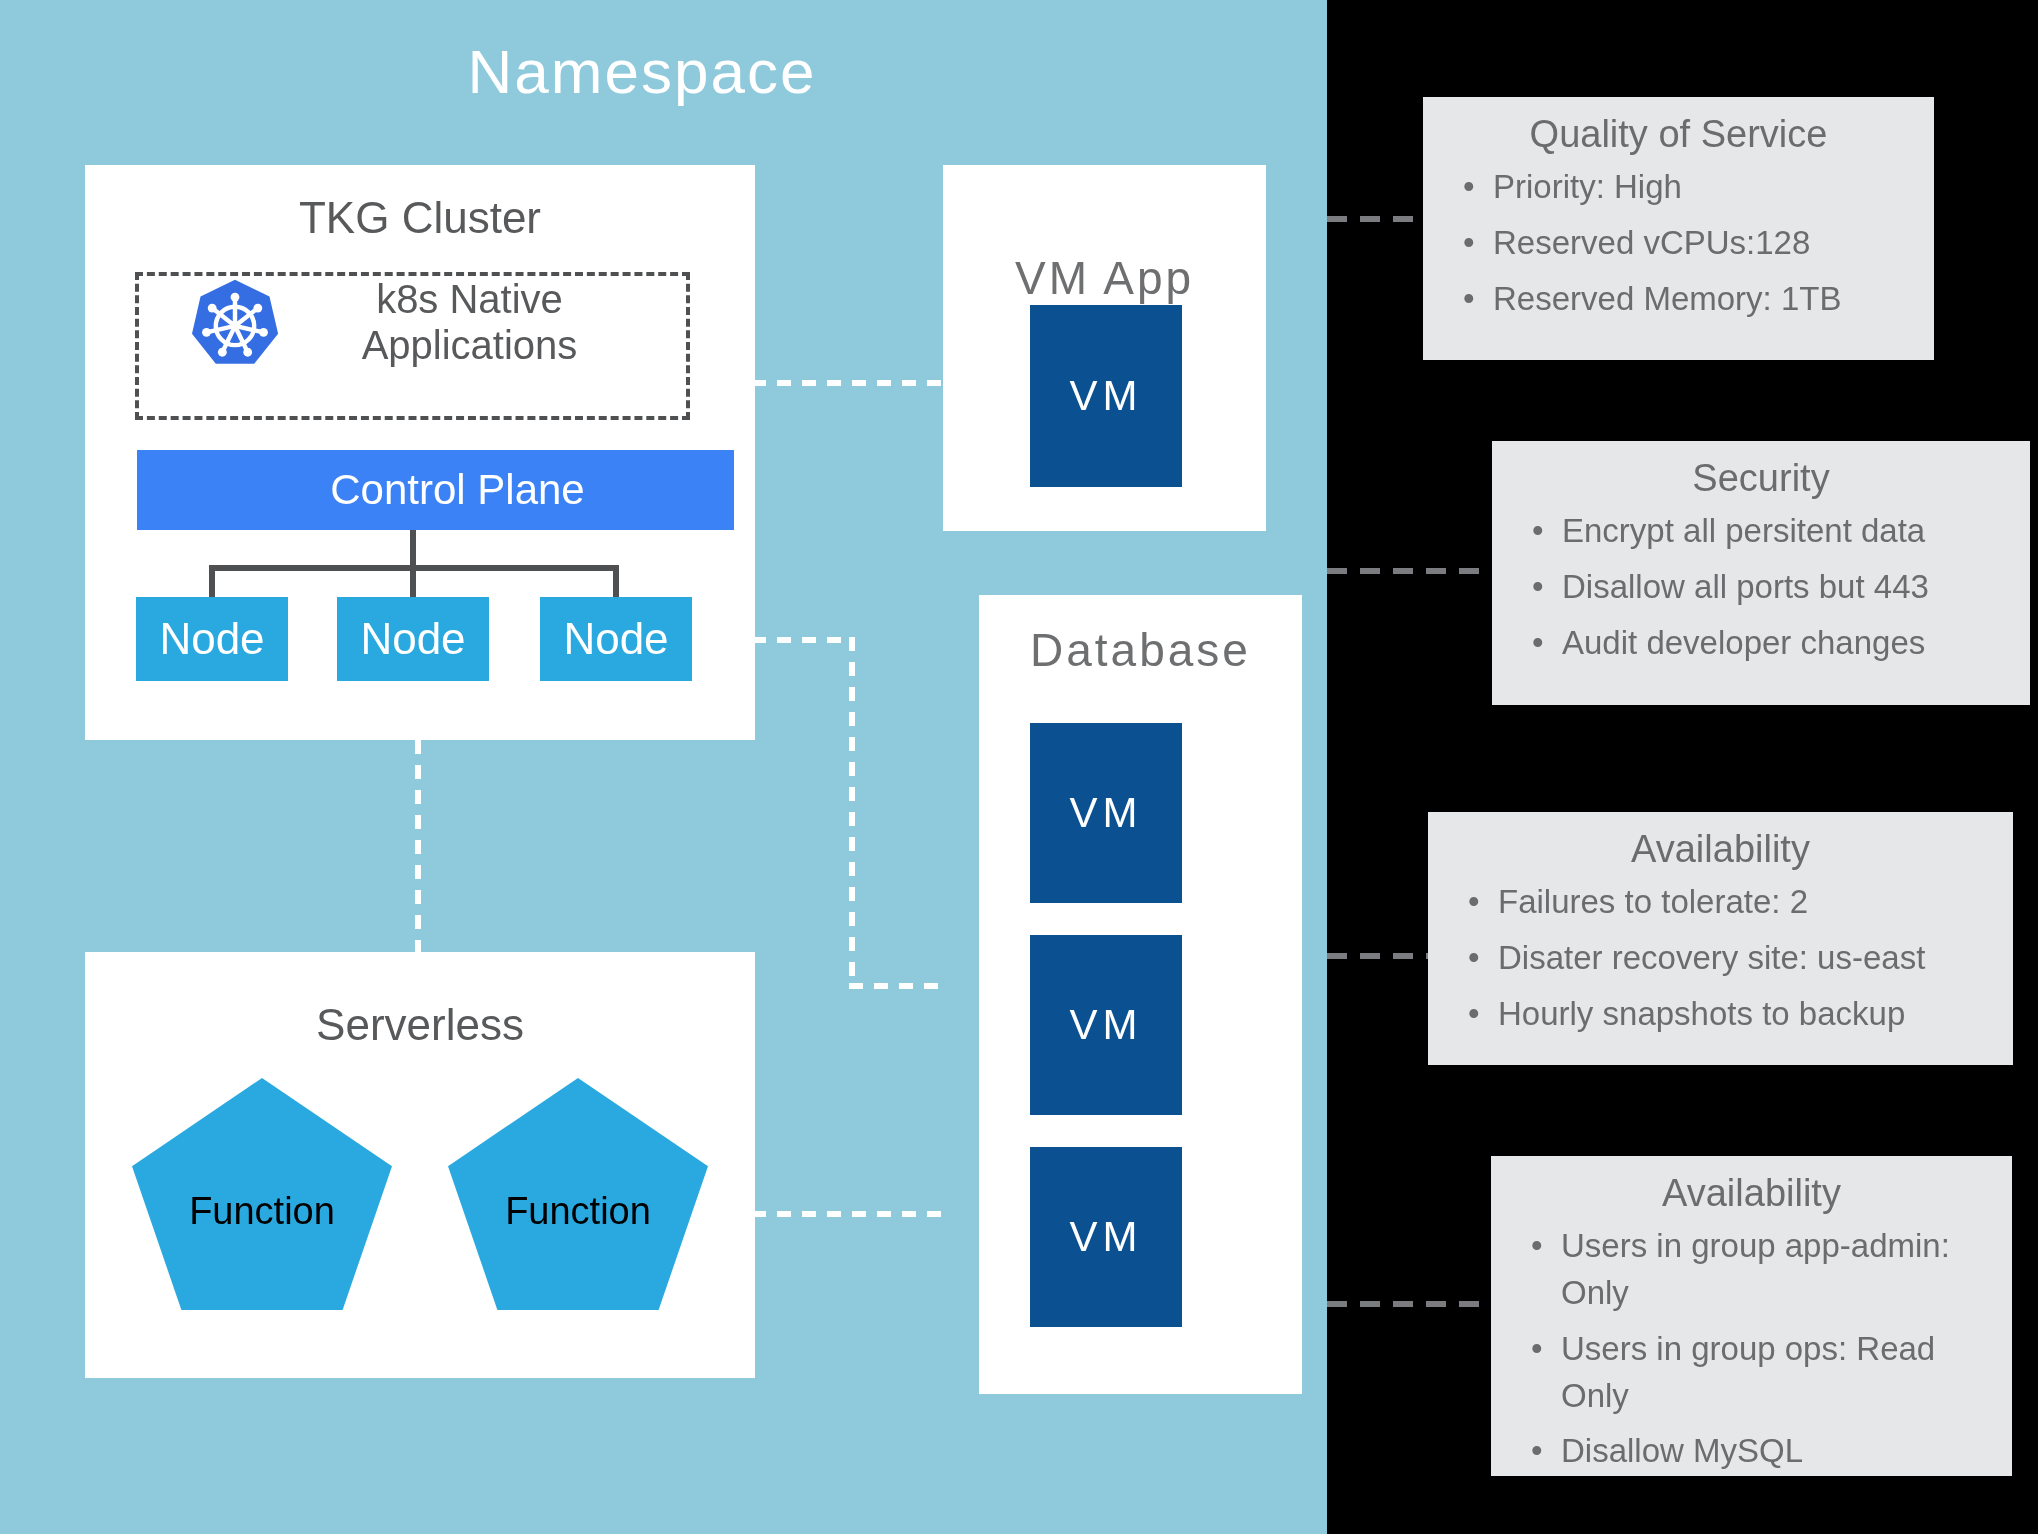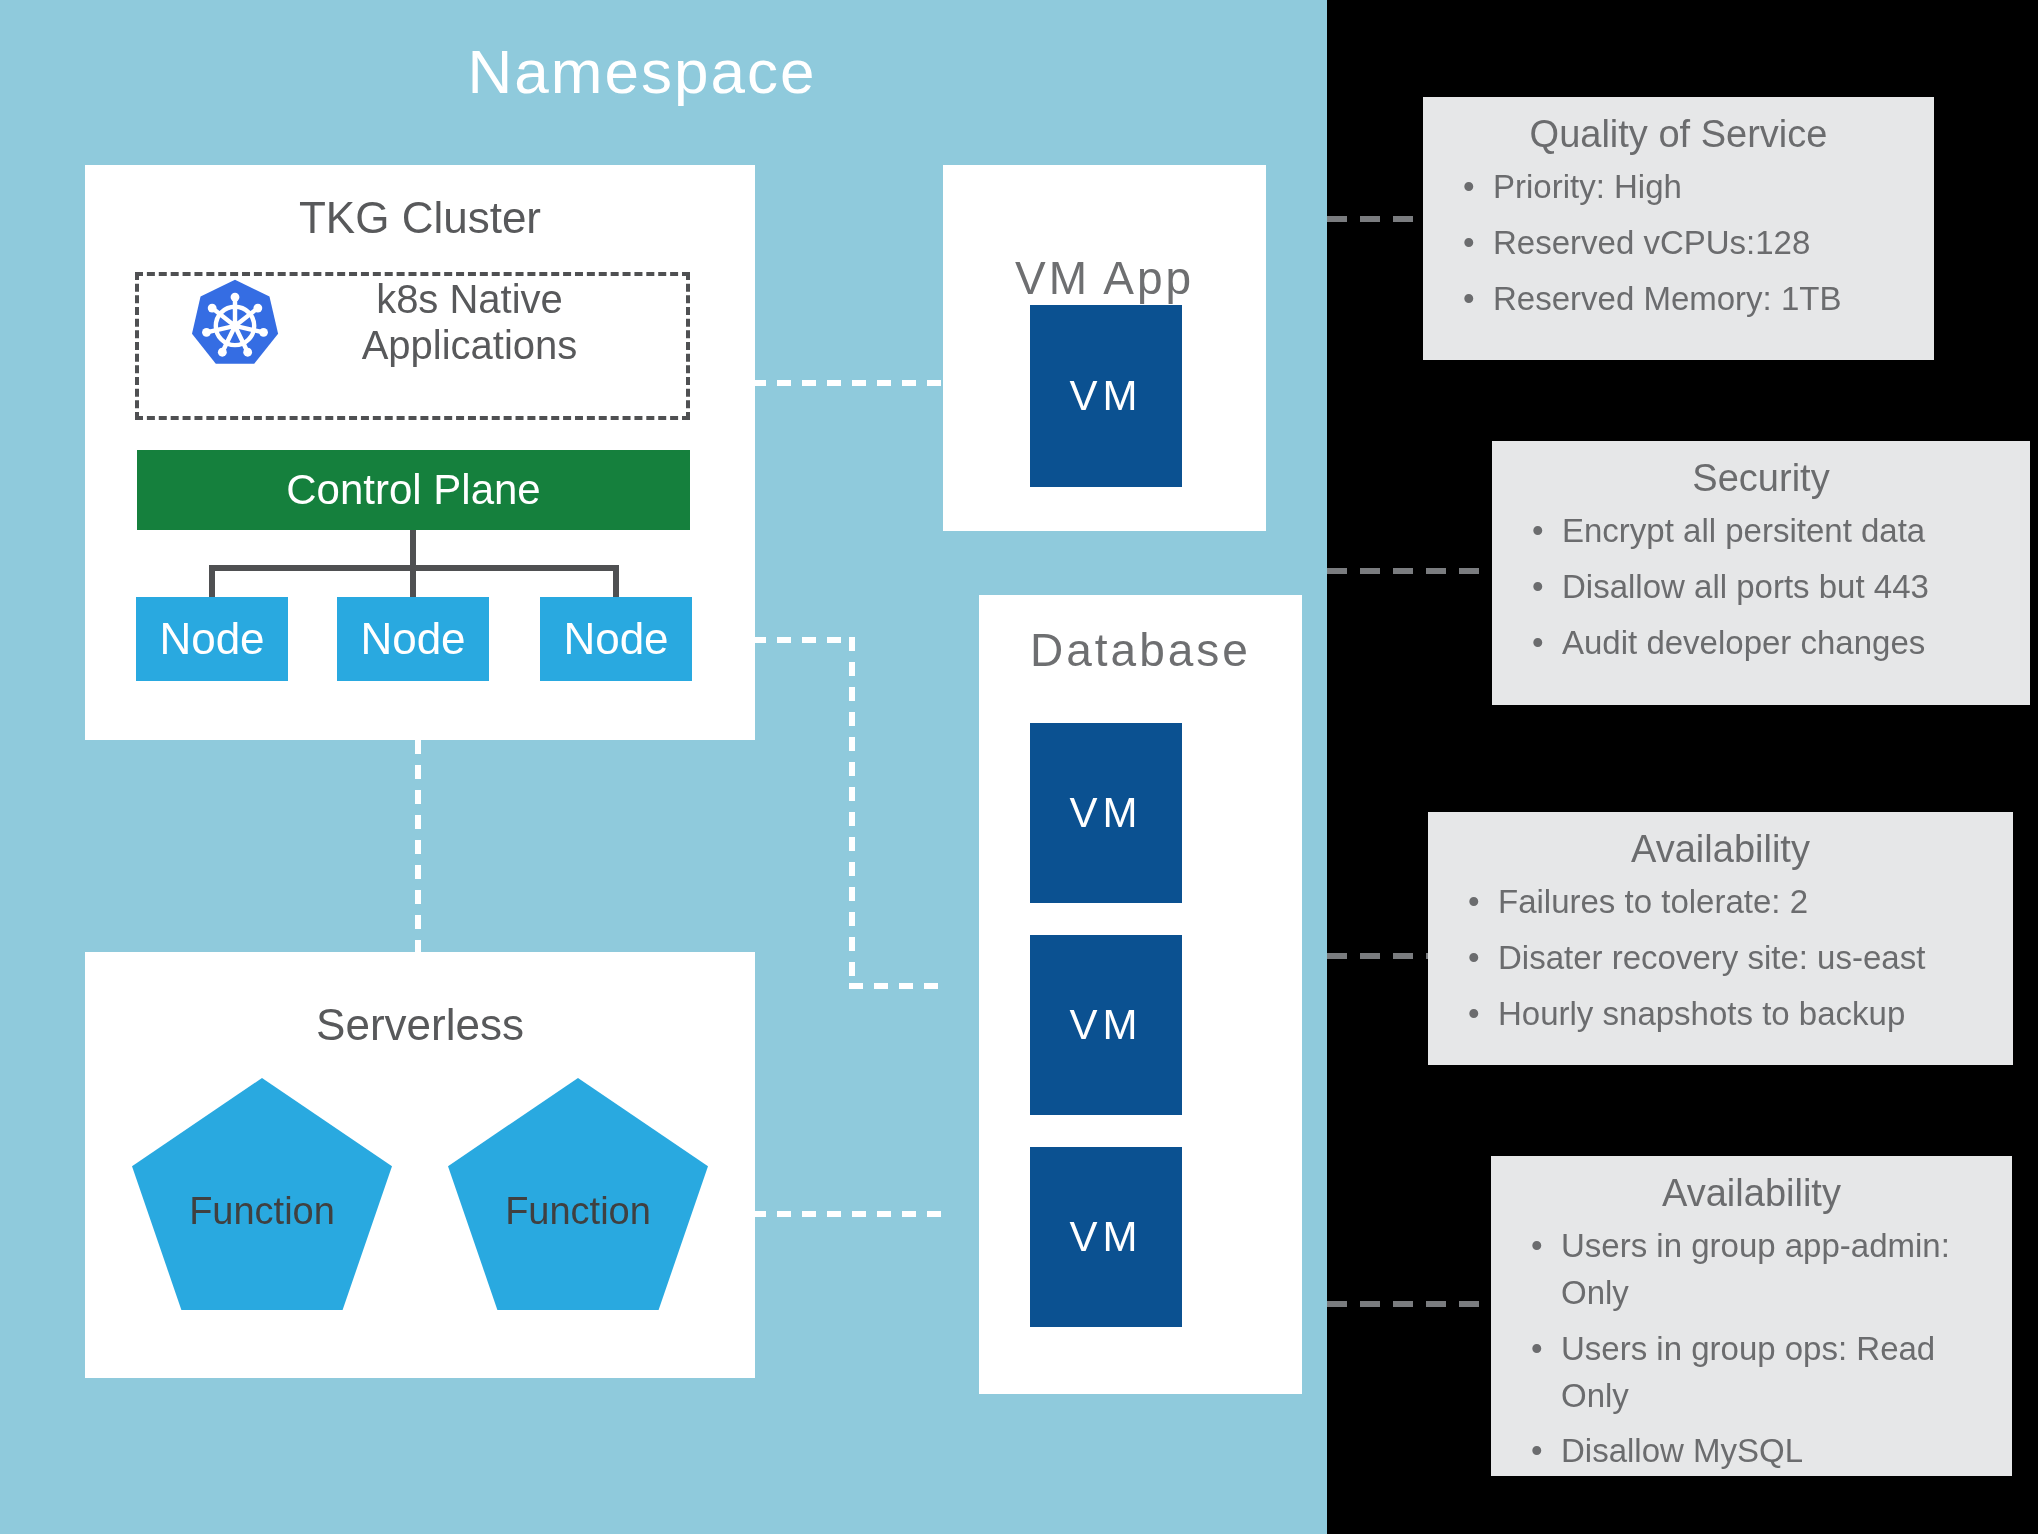--- a/index.html
+++ b/index.html
@@ -13,33 +13,33 @@
             font-size:62px;font-weight:400;letter-spacing:2px;}
   
   .card{background:#fff;}
   .card-title{color:#58595B;font-size:44px;text-align:center;width:100%;}
   .thin-title{color:#6E6F71;font-size:46px;letter-spacing:3px;font-weight:400;text-align:center;width:100%;}
   
   #k8s-box{left:135px;top:272px;width:547px;height:140px;border:4px dashed #4F5052;
            display:flex;align-items:flex-start;justify-content:flex-start;}
   #k8s-logo{width:96px;height:96px;margin-left:48px;flex:0 0 auto;}
   #k8s-label{color:#58595B;font-size:40px;line-height:1.15;text-align:center;flex:1;padding-right:30px;}
-  #control-plane{left:137px;top:450px;width:553px;height:80px;background:#15803d;
-                 display:flex;align-items:center;justify-content:center;color:#fff;font-size:42px;}
+  #control-plane{left:137px;top:450px;width:553px;height:80px;background:#3b82f6;
+                 display:flex;align-items:center;justify-content:center;color:#fff;font-size:42px;padding-left:44px;}
   .node{top:597px;width:152px;height:84px;background:#29A9E0;display:flex;align-items:center;
         justify-content:center;color:#fff;font-size:44px;}
   .tree{background:#4F5052;}
   
   .vmbox{width:152px;background:#0B5191;display:flex;align-items:center;justify-content:center;
          color:#fff;font-size:42px;letter-spacing:5px;font-weight:400;}
   
   .pentagon{width:260px;height:232px;background:#29A9E0;
             clip-path:polygon(50% 0%,100% 38%,81% 100%,19% 100%,0% 38%);
             display:flex;align-items:center;justify-content:center;}
-  .pentagon span{color:#404040;font-size:38px;padding-top:34px;text-align:center;}
+  .pentagon span{color:#000000;font-size:38px;padding-top:34px;text-align:center;}
   
   .dash-h-white{height:6px;background:repeating-linear-gradient(90deg,#fff 0 14px,transparent 14px 25px);}
   .dash-v-white{width:6px;background:repeating-linear-gradient(180deg,#fff 0 14px,transparent 14px 25px);}
   .dash-h-gray{height:6px;background:repeating-linear-gradient(90deg,#7A7C7F 0 20px,transparent 20px 33px);}
   
   .panel{background:#E6E7E8;color:#6B6C6E;}
   .panel h2{margin:16px 0 8px 0;font-size:38px;font-weight:400;text-align:center;color:#6B6C6E;}
   .panel ul{list-style:none;margin:4px 0 0 0;padding:0 24px 0 40px;}
   .panel li{font-size:33px;line-height:1.42;margin-bottom:9px;padding-left:30px;text-indent:-30px;}
   .panel li::before{content:"\2022";display:inline-block;width:30px;text-indent:0;}

